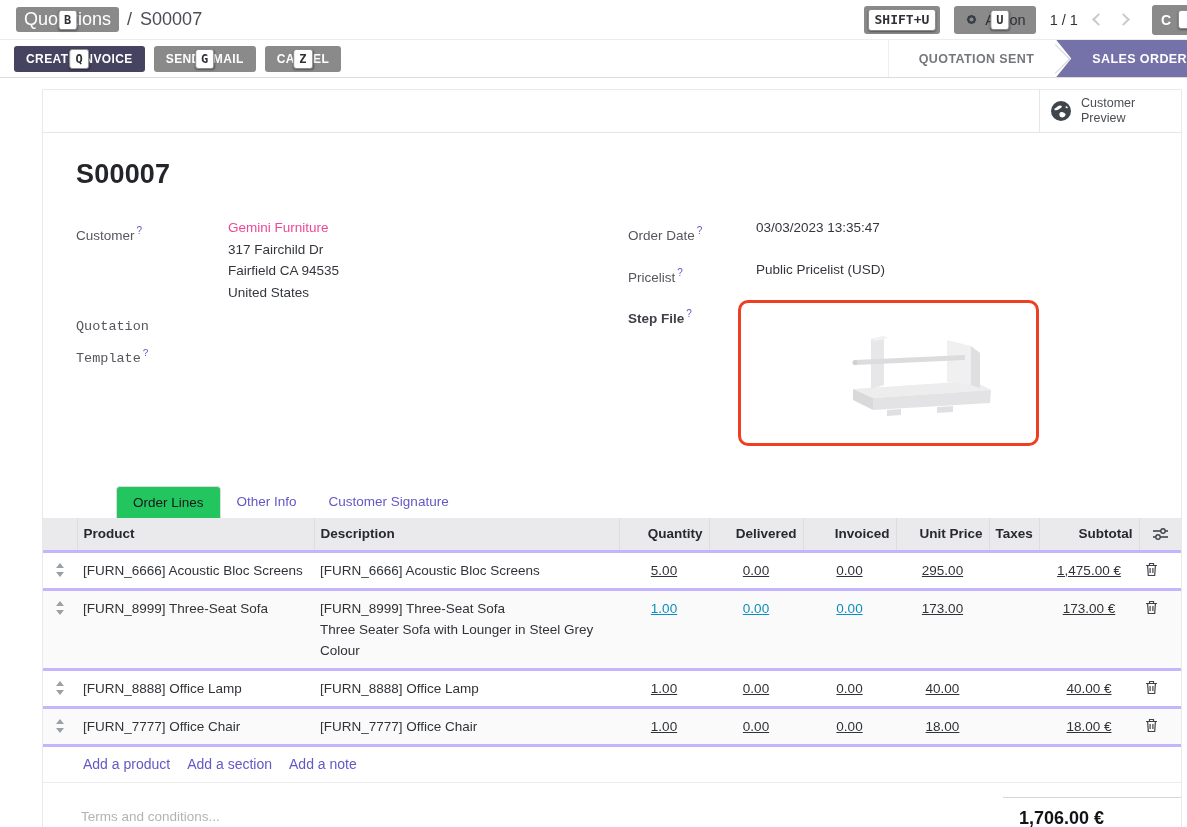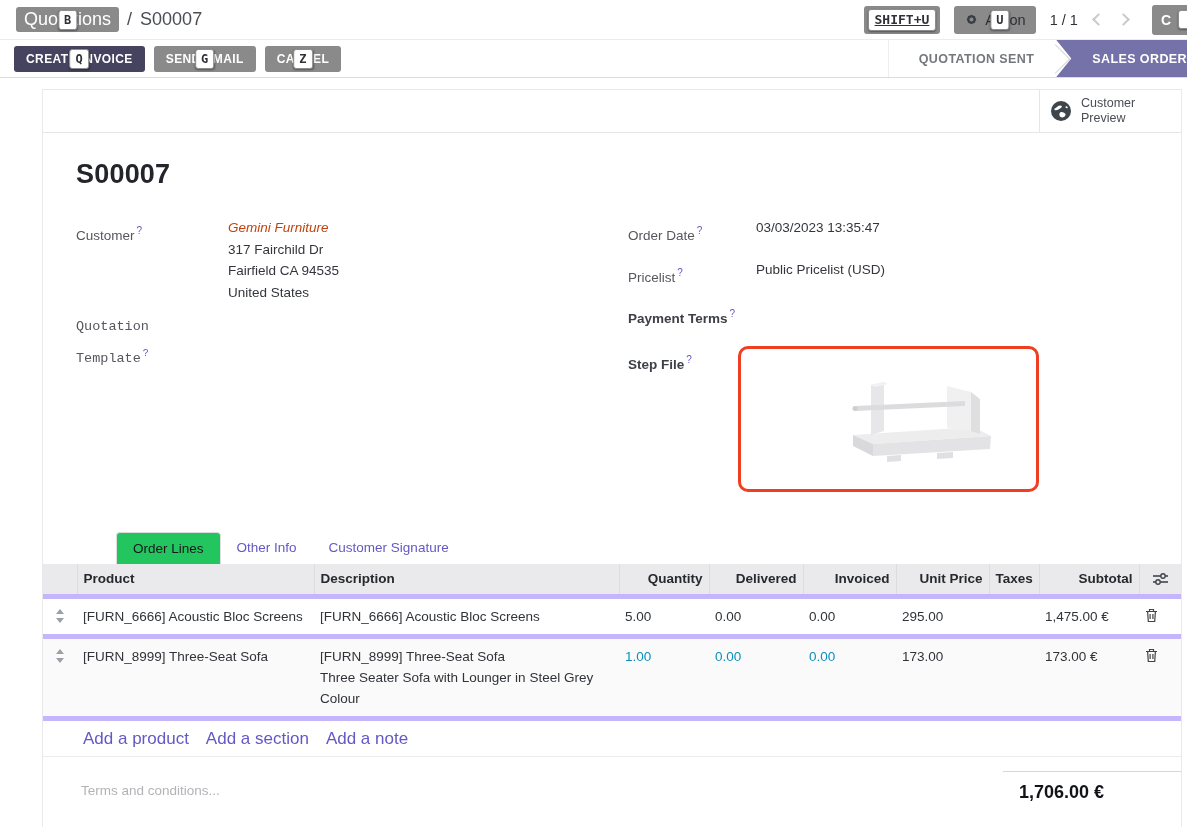--- a/index.html
+++ b/index.html
@@ -16,21 +16,21 @@
   .crumbs { display:flex; align-items:center; gap:8px; font-size:18px; color:#4b4d55; }
   .crumb-chip { position:relative; background:#8a8a8a; color:#fff; padding:2px 8px; border-radius:3px; }
   .kbd { background:#fff; border:1px solid #8d8d8d; border-radius:3px; color:#2f3137;
          font-family:"DejaVu Sans Mono", monospace; font-size:12px; font-weight:700;
          line-height:16px; padding:1px 5px; box-shadow:0 1px 2px rgba(0,0,0,.4); white-space:nowrap; }
   .kbd.overlay { position:absolute; left:50%; top:50%; transform:translate(-50%,-50%); z-index:5; }
   .top-right { display:flex; align-items:center; gap:14px; margin-right:-16px; }
   .chip { position:relative; background:#8a8a8a; border-radius:3px; display:flex;
           align-items:center; justify-content:center; }
   .shortcut-chip { height:28px; padding:0 4px; }
-  .shortcut-chip .kbd { font-size:13px; padding:2px 6px;text-decoration:underline; }
+  .shortcut-chip .kbd { font-size:13px; padding:2px 6px; }
   .action-chip { height:28px; padding:0 10px; gap:6px; color:#2c2f34; font-size:14.5px; }
   .action-chip .overlay { left:56%; }
   .pager { display:flex; align-items:center; gap:8px; font-size:14.5px; color:#2f3237; }
   .pager-arrows { display:flex; gap:16px; margin-left:8px; }
   .chev { width:9px; height:9px; border-top:2px solid #c9c9ce; border-right:2px solid #c9c9ce; display:inline-block; }
   .chev.left { transform:rotate(-135deg); }
   .chev.right { transform:rotate(45deg); }
   .corner-chip { height:30px; min-width:48px; color:#fff; font-weight:700; font-size:14px;
                  gap:7px; padding:0 9px; margin-left:10px; }
   .kbd.stub { width:16px; height:19px; padding:0; }
@@ -65,49 +65,49 @@
 
   .fields { display:flex; margin-top:27px; }
   .fcol.left { width:585px; padding-left:33px; }
   .fcol.right { flex:1; }
   .frow { display:flex; margin-bottom:10px; }
   .flabel { width:152px; flex-shrink:0; font-size:13.5px; color:#55575d; line-height:27px; }
   .fcol.right .flabel { width:128px; }
   .flabel.strong { color:#3d4046; font-weight:700; }
   sup.help { color:#6458c5; font-size:10px; margin-left:2px; font-weight:400; }
   .fvalue { font-size:13.5px; color:#33363c; line-height:21.5px; }
-  a.link { color:#c2410c; text-decoration:none;font-style:italic; }
+  a.link { color:#ec4899; text-decoration:none; }
   .qt-row { margin-top:6px;font-family:Liberation Mono, monospace; }
   .frow.step { align-items:flex-start; }
   .stepbox { margin-left:-18px; width:301px; height:146px; border:3px solid #ee3f23; border-radius:10px;
              background:#fff; position:relative; }
   .stepbox svg { position:absolute; left:100px; top:24px; }
 
   
   .tabs { display:flex; margin-top:30px; padding-left:33px; }
   .tab { font-size:13.5px; padding:8px 16px; color:#6458c5; cursor:pointer; }
   .tab.active { background:#22c55e; border:1px solid #dcdcdd; border-bottom:none; border-radius:4px 4px 0 0;
                 color:#17191d;margin-left:40px; }
 
   
   table.olist { width:100%; border-collapse:collapse; table-layout:fixed; font-size:13.5px; }
   .olist thead th { background:#eaeaec; color:#26292e; font-weight:600; height:33px; padding:0 6px;
                     border-left:1px solid #dddde0; text-align:left; }
   .olist thead th:first-child { border-left:none; }
   .olist th.num { text-align:right; }
-  .olist tbody td { padding:7px 6px; border-top:5px solid #c4b5fd; vertical-align:top;
+  .olist tbody td { padding:7px 6px; border-top:3px solid #c4b5fd; vertical-align:top;
                     line-height:21px; color:#303338; }
   .olist tr.alt td { background:#fafafa; }
-  .olist td.num { text-align:left; }
+  .olist td.num { text-align:center;text-decoration:underline; }
   .olist td.blue { color:#0d8fbd; font-weight:500; }
   .handle-cell { text-align:center; padding-top:10px !important; }
   .trash-cell { padding-top:9px !important; }
   .addrow td { padding:8px 6px 9px 6px; border-top:1px solid #ececee; border-bottom:1px solid #ececee; }
   .addlinks { display:flex; gap:17px; }
-  .addlinks a { color:#6458c5; text-decoration:none; font-size:17px; }
+  .addlinks a { color:#6458c5; text-decoration:none; font-size:14px; }
 
   
   .footer { display:flex; justify-content:space-between; padding:14px 0 0 38px; }
   .terms { font-size:13.5px; color:#b3b3b7; padding-top:12px; }
   .totalbox { width:178px; margin-right:0; border-top:1px solid #d8d8da; padding:10px 16px 0 16px;
               display:flex; justify-content:space-between; align-items:baseline; }
   .total-value { font-size:18px; font-weight:700; color:#121317; }
 
   .icon-svg { display:block; }
 </style>
@@ -217,26 +217,20 @@
         <span class="flabel">
           <span>Order Date</span><sup class="help">?</sup>
         </span>
         <span class="fvalue">03/03/2023 13:35:47</span>
       </div>
       <div class="frow">
         <span class="flabel">
           <span>Pricelist</span><sup class="help">?</sup>
         </span>
         <span class="fvalue">Public Pricelist (USD)</span>
-      </div>
-      <div class="frow" style="margin-bottom:14px">
-        <span class="flabel strong">
-          <span>Payment Terms</span><sup class="help">?</sup>
-        </span>
-        <span class="fvalue"></span>
       </div>
       <div class="frow step">
         <span class="flabel strong">
           <span>Step File</span><sup class="help">?</sup>
         </span>
         <div class="stepbox">
           <svg width="160" height="96" viewBox="0 0 160 96">
 
             <path d="M12 62 L132 54 L150 63 L32 71 Z" fill="#ededee"></path>
             <path d="M32 71 L150 63 L149 76 L32 83 Z" fill="#e3e3e5"></path>
@@ -338,20 +332,62 @@
         <td class="num blue">0.00</td>
         <td class="num">173.00</td>
         <td></td>
         <td class="num">173.00 €</td>
         <td class="trash-cell">
           <svg class="icon-svg" width="13" height="15" viewBox="0 0 13 15">
               <path d="M1 3.5 H12 M4.5 3.5 V1.5 H8.5 V3.5 M2.6 3.5 L3.3 13.5 H9.7 L10.4 3.5 M5.1 6 V11 M7.9 6 V11" stroke="#3f4347" stroke-width="1.2" fill="none"></path>
             </svg>
         </td>
       </tr>
+      <tr>
+        <td class="handle-cell">
+          <svg class="icon-svg" width="10" height="14" viewBox="0 0 10 14" style="margin:0 auto">
+              <path d="M5 0 L9 5 L1 5 Z" fill="#9ba0a6"></path>
+              <path d="M1 9 L9 9 L5 14 Z" fill="#9ba0a6"></path>
+            </svg>
+        </td>
+        <td>[FURN_8888] Office Lamp</td>
+        <td>[FURN_8888] Office Lamp</td>
+        <td class="num">1.00</td>
+        <td class="num">0.00</td>
+        <td class="num">0.00</td>
+        <td class="num">40.00</td>
+        <td></td>
+        <td class="num">40.00 €</td>
+        <td class="trash-cell">
+          <svg class="icon-svg" width="13" height="15" viewBox="0 0 13 15">
+              <path d="M1 3.5 H12 M4.5 3.5 V1.5 H8.5 V3.5 M2.6 3.5 L3.3 13.5 H9.7 L10.4 3.5 M5.1 6 V11 M7.9 6 V11" stroke="#3f4347" stroke-width="1.2" fill="none"></path>
+            </svg>
+        </td>
+      </tr>
+      <tr class="alt">
+        <td class="handle-cell">
+          <svg class="icon-svg" width="10" height="14" viewBox="0 0 10 14" style="margin:0 auto">
+              <path d="M5 0 L9 5 L1 5 Z" fill="#9ba0a6"></path>
+              <path d="M1 9 L9 9 L5 14 Z" fill="#9ba0a6"></path>
+            </svg>
+        </td>
+        <td>[FURN_7777] Office Chair</td>
+        <td>[FURN_7777] Office Chair</td>
+        <td class="num">1.00</td>
+        <td class="num">0.00</td>
+        <td class="num">0.00</td>
+        <td class="num">18.00</td>
+        <td></td>
+        <td class="num">18.00 €</td>
+        <td class="trash-cell">
+          <svg class="icon-svg" width="13" height="15" viewBox="0 0 13 15">
+              <path d="M1 3.5 H12 M4.5 3.5 V1.5 H8.5 V3.5 M2.6 3.5 L3.3 13.5 H9.7 L10.4 3.5 M5.1 6 V11 M7.9 6 V11" stroke="#3f4347" stroke-width="1.2" fill="none"></path>
+            </svg>
+        </td>
+      </tr>
       <tr class="addrow">
         <td></td>
         <td colspan="9">
           <span class="addlinks">
             <a href="#">Add a product</a>
             <a href="#">Add a section</a>
             <a href="#">Add a note</a>
           </span>
         </td>
       </tr>

